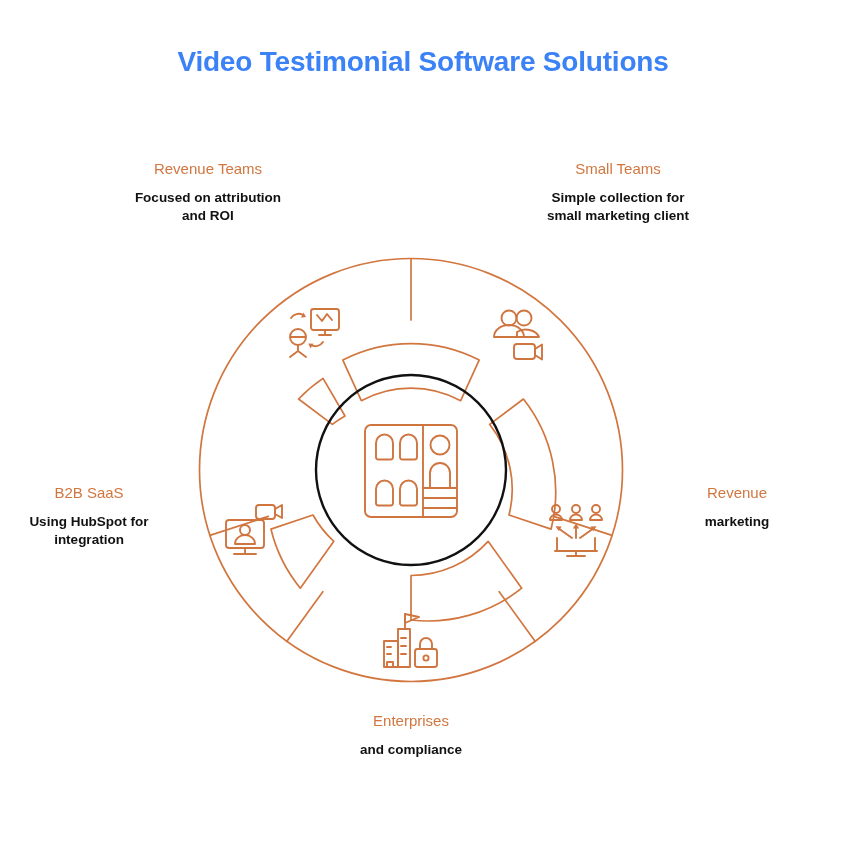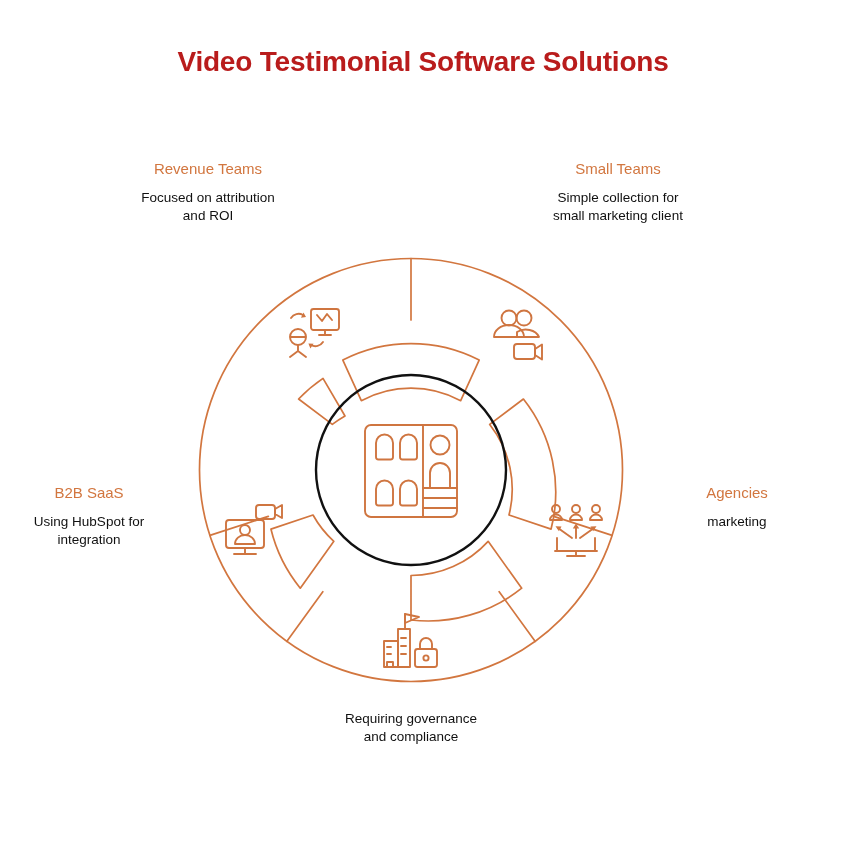--- a/index.html
+++ b/index.html
@@ -15,38 +15,39 @@
     overflow: hidden;
   }
   #page-title {
     position: absolute;
     top: 46px;
     left: 0;
     width: 846px;
     text-align: center;
     font-size: 28px;
     font-weight: bold;
-    color: #b91c1c;
+    color: #3b82f6;
     letter-spacing: -0.2px;
   }
   .node-label {
     position: absolute;
     text-align: center;
   }
   .node-title {
     font-size: 15px;
     color: #d2763f;
     line-height: 22px;
     margin-bottom: 9px;
     white-space: nowrap;
   }
   .node-desc {
     font-size: 13.5px;
     color: #111111;
     line-height: 18px;
+    font-weight: bold;
   }
   #label-revenue  { left: 103px;  top: 158px; width: 210px; }
   #label-small    { left: 513px;  top: 158px; width: 210px; text-align: center; }
   #label-b2b      { left: -6px;   top: 482px; width: 190px; }
   #label-agencies { left: 634px;  top: 482px; width: 206px; }
   #label-enterprises { left: 306px; top: 710px; width: 210px; }
 
   #diagram {
     position: absolute;
     left: 0;
@@ -230,29 +231,29 @@
 
 <div class="node-label" id="label-small">
   <div class="node-title">Small Teams</div>
   <div class="node-desc">
     <div>Simple collection for</div>
     <div>small marketing client</div>
   </div>
 </div>
 
 <div class="node-label" id="label-agencies">
-  <div class="node-title">Agencies</div>
+  <div class="node-title">Revenue</div>
   <div class="node-desc">
     <div>marketing</div>
   </div>
 </div>
 
 <div class="node-label" id="label-enterprises">
-  <div class="node-desc">
-    <div>Requiring governance</div>
+  <div class="node-title">Enterprises</div>
+  <div class="node-desc">
     <div>and compliance</div>
   </div>
 </div>
 
 <div class="node-label" id="label-b2b">
   <div class="node-title">B2B SaaS</div>
   <div class="node-desc">
     <div>Using HubSpot for</div>
     <div>integration</div>
   </div>

